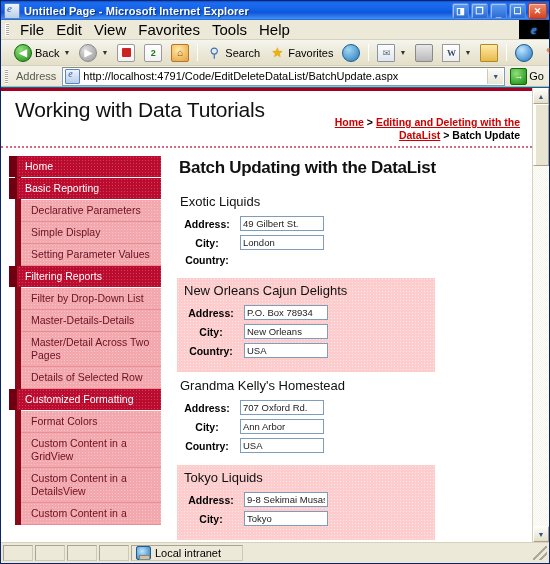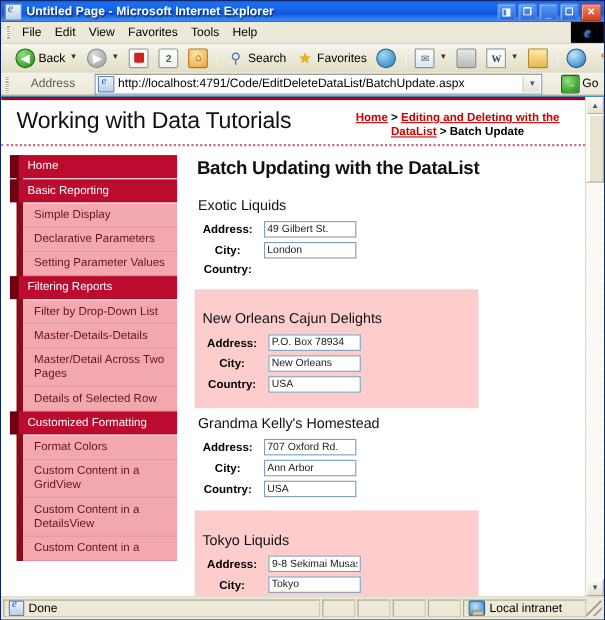--- a/index.html
+++ b/index.html
@@ -84,21 +84,21 @@
     padding-left: 4px;
     border-bottom: 1px solid #d6d2c0;
     position: relative;
   }
   .menubar .grip {
     width: 3px; height: 13px; margin-right: 5px;
     background: repeating-linear-gradient(to bottom, #fff 0 1px, #aca899 1px 2px);
     border-left: 1px solid #fff;
   }
   .menu-item {
-    font-size: 11px; color: #000;
+    font-size: 15px; color: #000;
     padding: 2px 6px;
     white-space: nowrap;
   }
   .menu-logo {
     position: absolute; right: 0; top: 0;
     width: 30px; height: 19px;
     background: #000;
     display: flex; align-items: center; justify-content: center;
   }
   .menu-logo .e {
@@ -160,21 +160,21 @@
   .ic-globe { background: radial-gradient(circle at 35% 30%, #bfe6ff, #1f74c0); border-radius:50%;
               border:1px solid #14598f; }
   .ic-pen { color:#cc5a22; font-size:11px; display:flex;align-items:center;justify-content:center; }
   .caret { font-size:7px; color:#333; margin-left:1px; }
 
   
   .addrbar {
     height: 20px;
     background: linear-gradient(to bottom, #f4f2e8, #ece9d8);
     display: flex; align-items: center;
-    padding-left: 4px; gap: 15px;
+    padding-left: 4px; gap: 3px;
     border-bottom: 1px solid #b8b49e;
   }
   .addr-grip {
     width: 3px; height: 15px; margin-right: 2px;
     background: repeating-linear-gradient(to bottom, #fff 0 1px, #aca899 1px 2px);
   }
   .addr-label { font-size: 11px; color: #5a5a50; padding: 0 3px; }
   .addr-input {
     flex: 1; height: 17px;
     background: #fff;
@@ -246,24 +246,24 @@
   .site-title {
     font-size: 21px; color: #111;
     font-family: "Liberation Sans", sans-serif;
     font-weight: normal;
     letter-spacing: -.2px;
     white-space: nowrap;
     margin-top: 2px;
   }
   .breadcrumb {
     font-size: 10.5px; font-weight: bold;
-    color: #000; text-align: center;
+    color: #000; text-align: right;
     line-height: 13px;
     width: 208px;
-    margin-top: 5px;
+    margin-top: 20px;
   }
   .breadcrumb a {
     color: #cc0000; text-decoration: underline;
   }
   .breadcrumb .sep { color: #000; font-weight: bold; }
   .breadcrumb .cur { color: #000; }
 
   
   .columns { display: flex; align-items: flex-start; }
 
@@ -334,21 +334,21 @@
     box-shadow: inset -1px -1px 0 #9a9a8a, inset 1px 1px 0 #fff;
     outline: 1px dotted #666;
     outline-offset: -3px;
   }
 
   .item { padding: 6px 0 8px 0; }
   .item.alt {
     background: #fdcdcd;
     background-image: radial-gradient(rgba(255,255,255,.5) .5px, transparent .5px);
     background-size: 3px 3px;
-    padding: 19px 8px 10px 6px;
+    padding: 5px 8px 10px 6px;
     margin-left: -2px;
     width: 258px;
     box-sizing: border-box;
   }
   .item-title {
     font-size: 13px; color: #111;
     margin: 0 0 7px 1px;
     font-weight: normal;
   }
   .field { display: flex; align-items: center; margin-bottom: 4px; }
@@ -570,22 +570,22 @@
           <a href="#">Home</a><span class="sep"> &gt; </span><a href="#">Editing and Deleting with the DataList</a><span class="sep"> &gt; </span><span class="cur">Batch Update</span>
         </div>
       </div>
 
       <div class="columns">
 
         <div class="sidebar">
           <div class="navwrap">
             <div class="nav-head">Home</div>
             <div class="nav-head">Basic Reporting</div>
+            <div class="nav-link">Declarative Parameters</div>
             <div class="nav-link">Simple Display</div>
-            <div class="nav-link">Declarative Parameters</div>
             <div class="nav-link">Setting Parameter Values</div>
             <div class="nav-head">Filtering Reports</div>
             <div class="nav-link">Filter by Drop-Down List</div>
             <div class="nav-link">Master-Details-Details</div>
             <div class="nav-link">Master/Detail Across Two Pages</div>
             <div class="nav-link">Details of Selected Row</div>
             <div class="nav-head">Customized Formatting</div>
             <div class="nav-link">Format Colors</div>
             <div class="nav-link">Custom Content in a GridView</div>
             <div class="nav-link">Custom Content in a DetailsView</div>
@@ -668,24 +668,20 @@
     <div class="pscroll">
       <div class="sb-btn">▲</div>
       <div class="sb-track">
         <div class="sb-thumb"></div>
       </div>
       <div class="sb-btn">▼</div>
     </div>
   </div>
 
   <div class="statusbar">
-    <div class="st-cell st-done">
-      <span class="dicon"></span>
-      <span>Done</span>
-    </div>
     <div class="st-cell st-small"></div>
     <div class="st-cell st-small"></div>
     <div class="st-cell st-small"></div>
     <div class="st-cell st-small"></div>
     <div class="st-cell st-zone">
       <span class="zicon"></span>
       <span>Local intranet</span>
     </div>
     <div class="st-grip"></div>
   </div>

